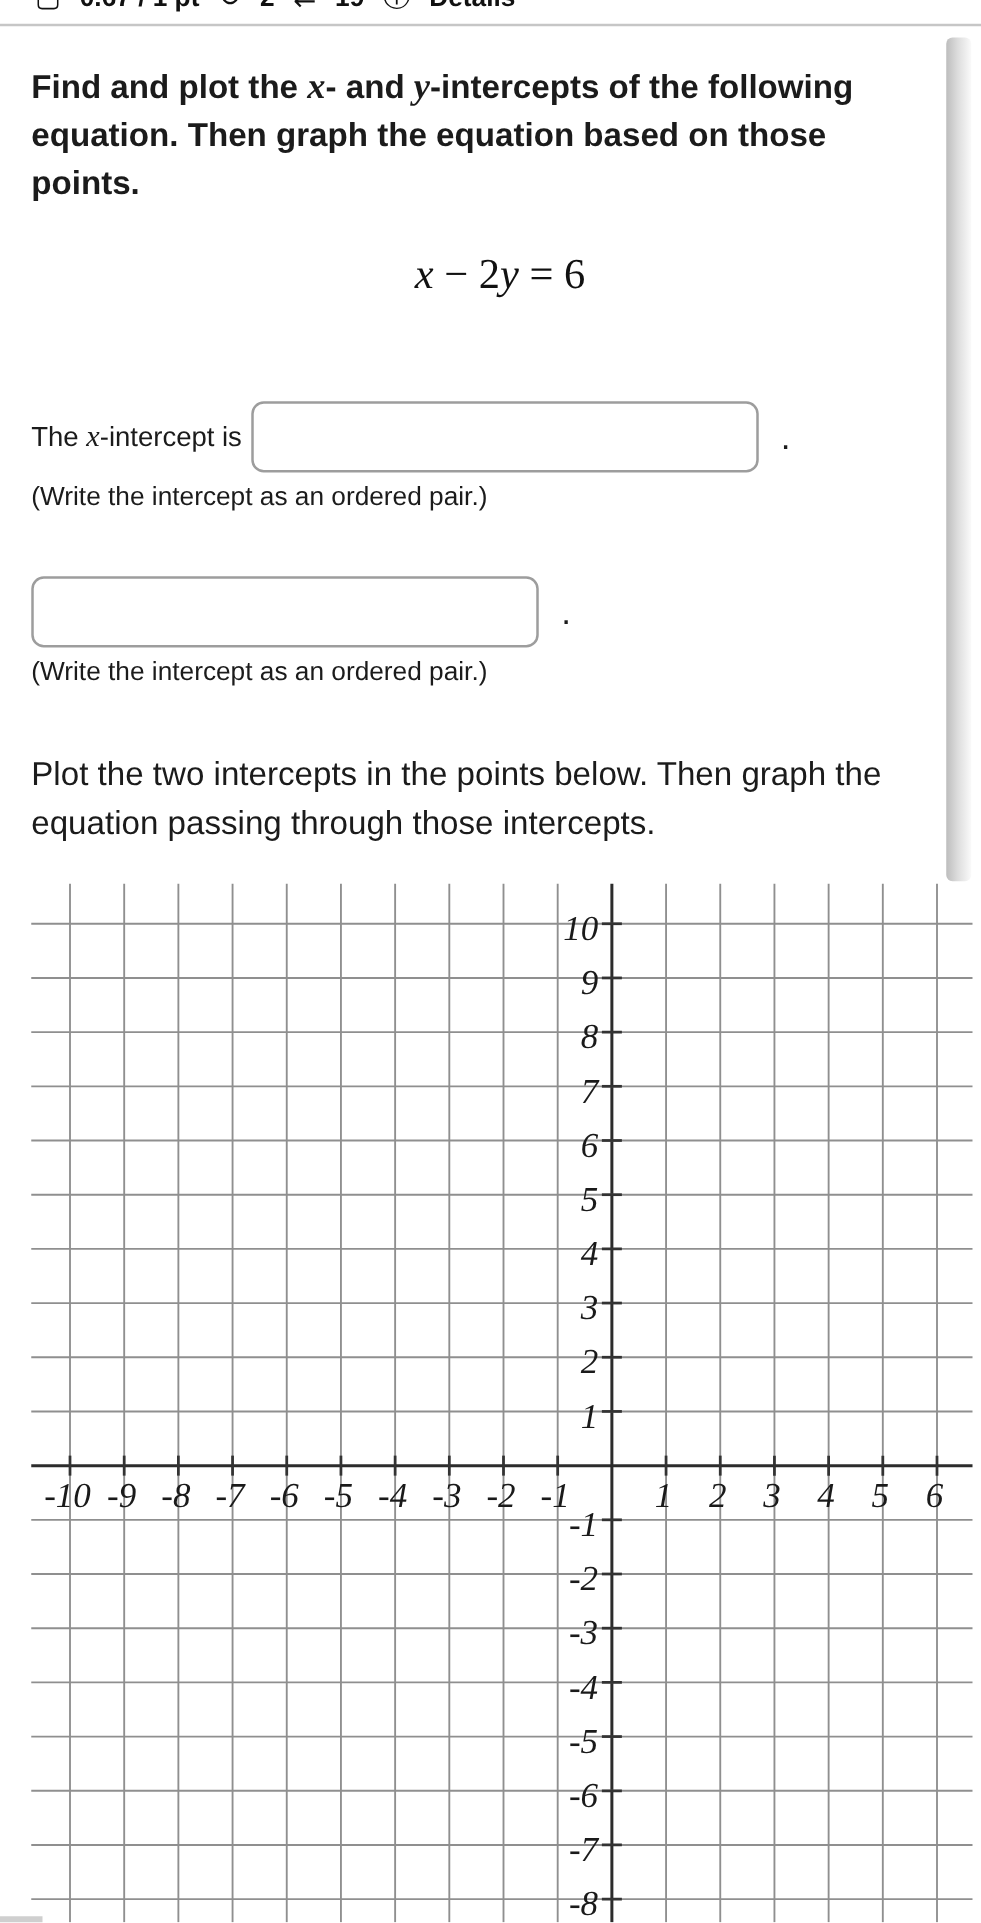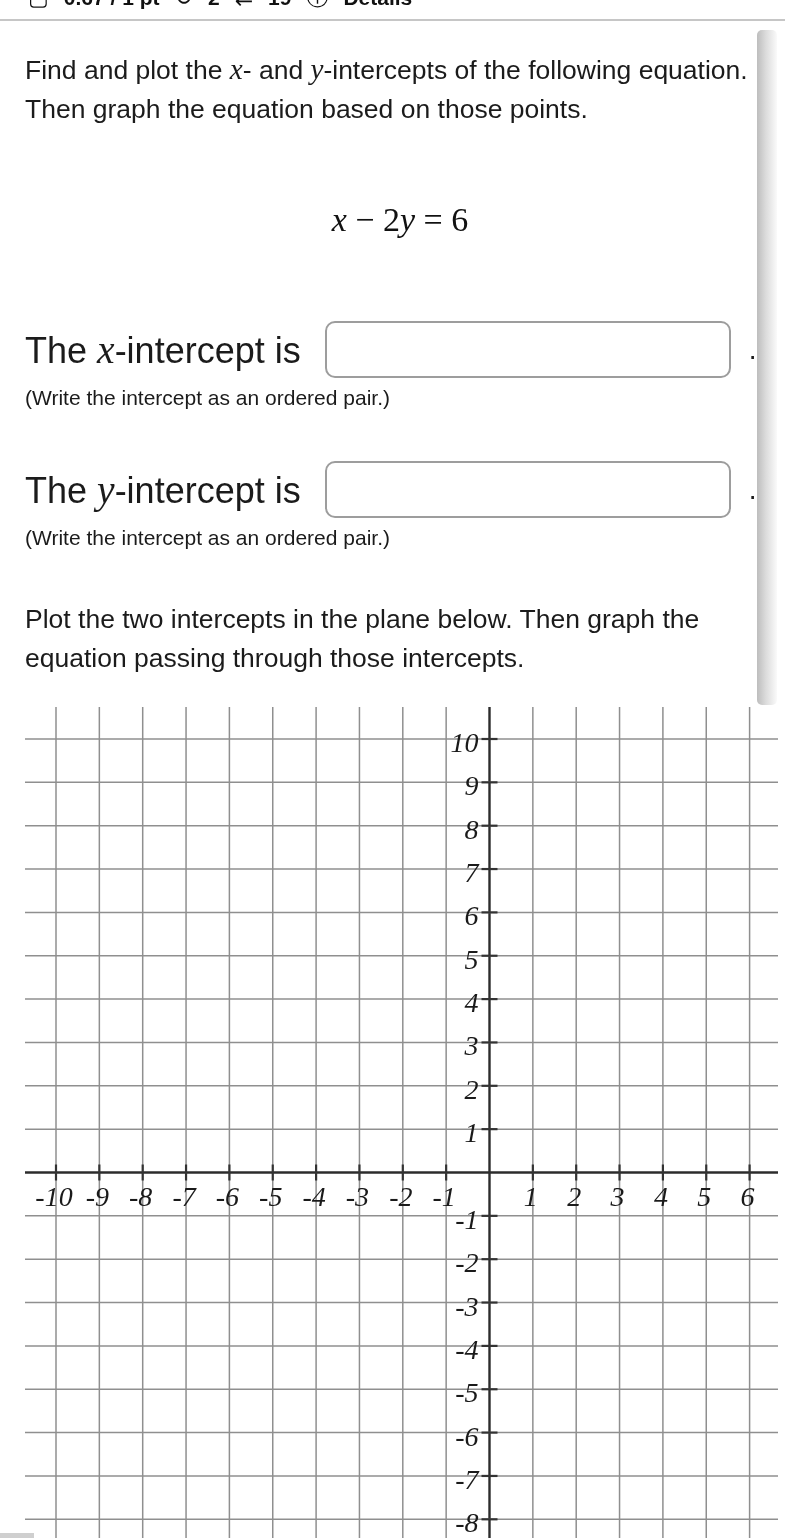--- a/index.html
+++ b/index.html
@@ -15,29 +15,29 @@
   .topbar-inner .ic { font-weight:400; font-size:22px; }
 
   
   .qscrollbar { position:absolute; left:757px; top:30px; width:20px; height:675px;
                 border-radius:5px;
                 background:linear-gradient(to right,#bdbdbd 0%,#dcdcdc 45%,#fafafa 100%); }
 
   .mvar { font-family:"Liberation Serif", serif; font-style:italic; font-size:1.1em; }
 
   .prompt { position:absolute; left:25px; top:50px; width:724px;
-            font-size:26.5px; line-height:38.5px; }
+            font-size:26.5px; line-height:38.5px;font-weight:bold; }
 
   .equation { position:absolute; left:0; top:201px; width:800px; text-align:center;
               font-family:"Liberation Serif", serif; font-size:34px; color:#111; }
   .equation .mvar { font-size:1em; }
 
   .answer-row { position:absolute; left:25px; height:57px; display:flex; align-items:center; }
   .row-x { top:321px; } .row-y { top:461px; }
-  .answer-row .lbl { font-size:36px; margin-right:24px; white-space:nowrap; }
+  .answer-row .lbl { font-size:22px; margin-right:7px; white-space:nowrap; }
   .answer-input { width:406px; height:57px; border:2px solid #9d9d9d; border-radius:10px;
                   background:#fff; font-size:24px; padding:0 12px;
                   font-family:"Liberation Sans", sans-serif; outline:none; }
   .answer-suffix { font-size:28px; margin-left:18px; }
 
   .hint { position:absolute; left:25px; font-size:21px; white-space:nowrap; }
   .hint-x { top:386px; } .hint-y { top:526px; }
 
   .plot-instr { position:absolute; left:25px; top:600px; width:748px;
                 font-size:26.5px; line-height:38.5px; }
@@ -70,27 +70,26 @@
 <div class="equation"><span class="mvar">x</span><span> − 2</span><span class="mvar">y</span><span> = 6</span></div>
 
 <div class="answer-row row-x">
   <span class="lbl"><span>The </span><span class="mvar">x</span><span>-intercept is</span></span>
   <input class="answer-input" type="text" value="" style="">
   <span class="answer-suffix">.</span>
 </div>
 <div class="hint hint-x">(Write the intercept as an ordered pair.)</div>
 
 <div class="answer-row row-y">
-  <span class="lbl"><span>The </span><span class="mvar">y</span><span>-intercept is</span></span>
   <input class="answer-input" type="text" value="" style="">
   <span class="answer-suffix">.</span>
 </div>
 <div class="hint hint-y">(Write the intercept as an ordered pair.)</div>
 
-<div class="plot-instr">Plot the two intercepts in the plane below. Then graph the equation passing through those intercepts.</div>
+<div class="plot-instr">Plot the two intercepts in the points below. Then graph the equation passing through those intercepts.</div>
 
 <svg class="grid" viewBox="0 0 785 1538">
     <line x1="56" y1="707" x2="56" y2="1538" stroke="#8f8f8f" stroke-width="1.5"></line>
     <line x1="99.34999999999997" y1="707" x2="99.34999999999997" y2="1538" stroke="#8f8f8f" stroke-width="1.5"></line>
     <line x1="142.7" y1="707" x2="142.7" y2="1538" stroke="#8f8f8f" stroke-width="1.5"></line>
     <line x1="186.05" y1="707" x2="186.05" y2="1538" stroke="#8f8f8f" stroke-width="1.5"></line>
     <line x1="229.39999999999998" y1="707" x2="229.39999999999998" y2="1538" stroke="#8f8f8f" stroke-width="1.5"></line>
     <line x1="272.75" y1="707" x2="272.75" y2="1538" stroke="#8f8f8f" stroke-width="1.5"></line>
     <line x1="316.1" y1="707" x2="316.1" y2="1538" stroke="#8f8f8f" stroke-width="1.5"></line>
     <line x1="359.45" y1="707" x2="359.45" y2="1538" stroke="#8f8f8f" stroke-width="1.5"></line>

